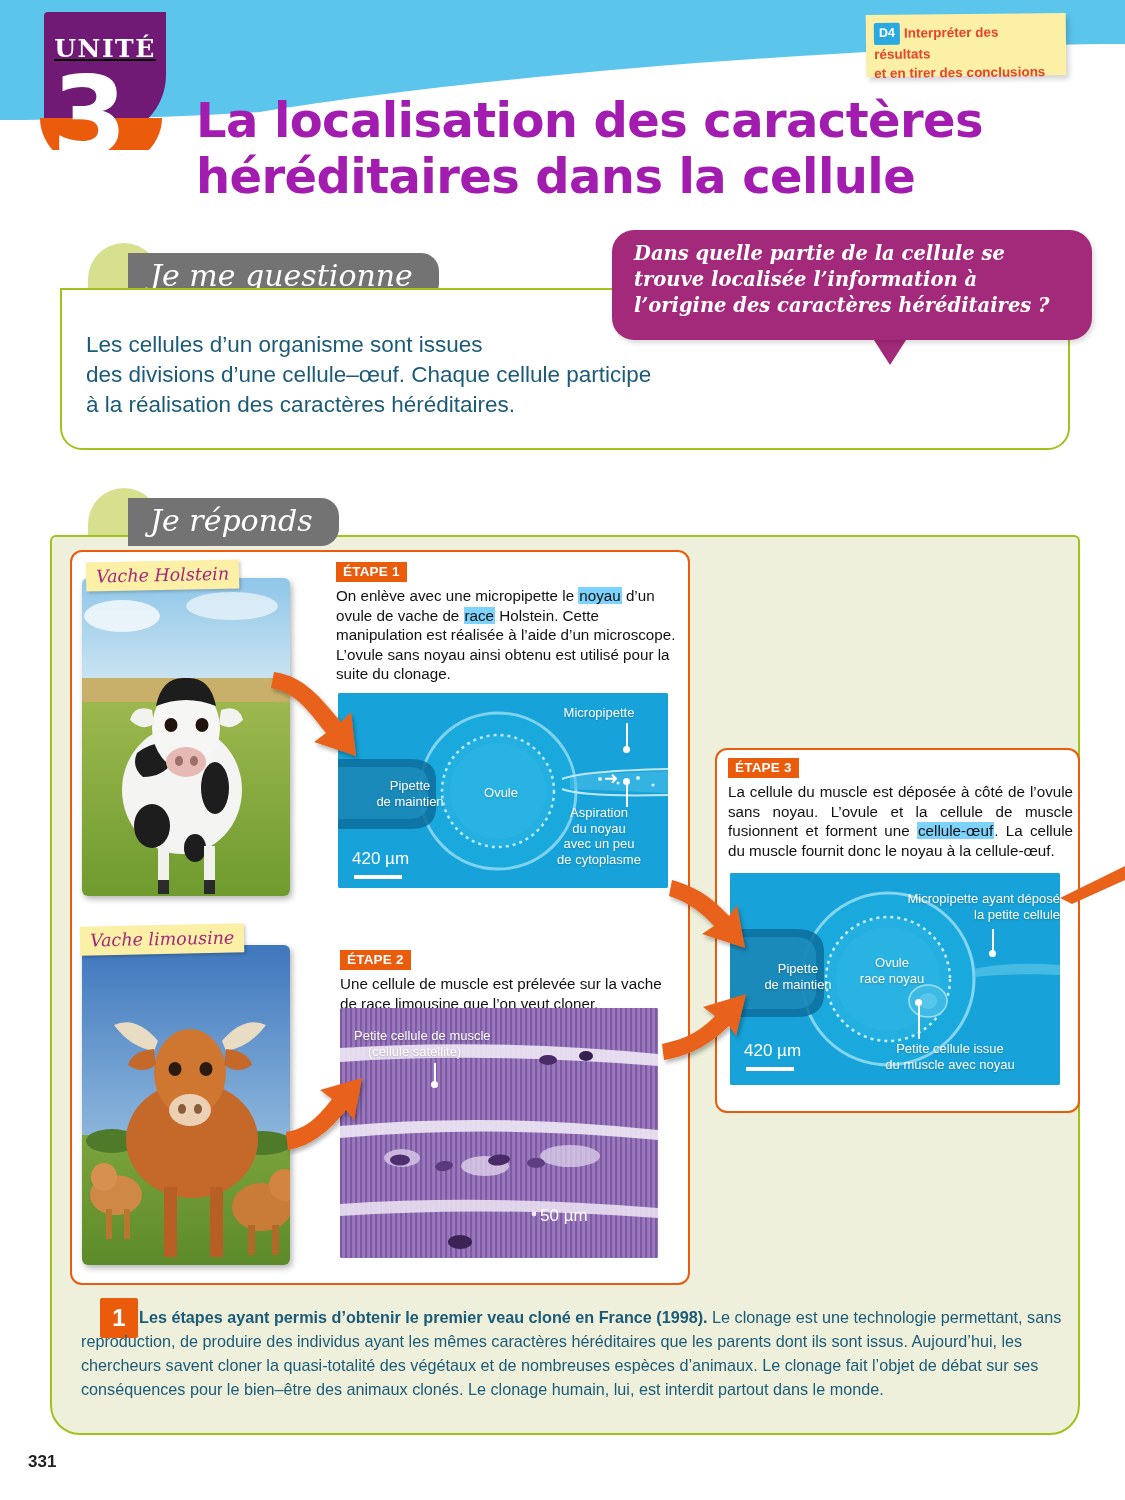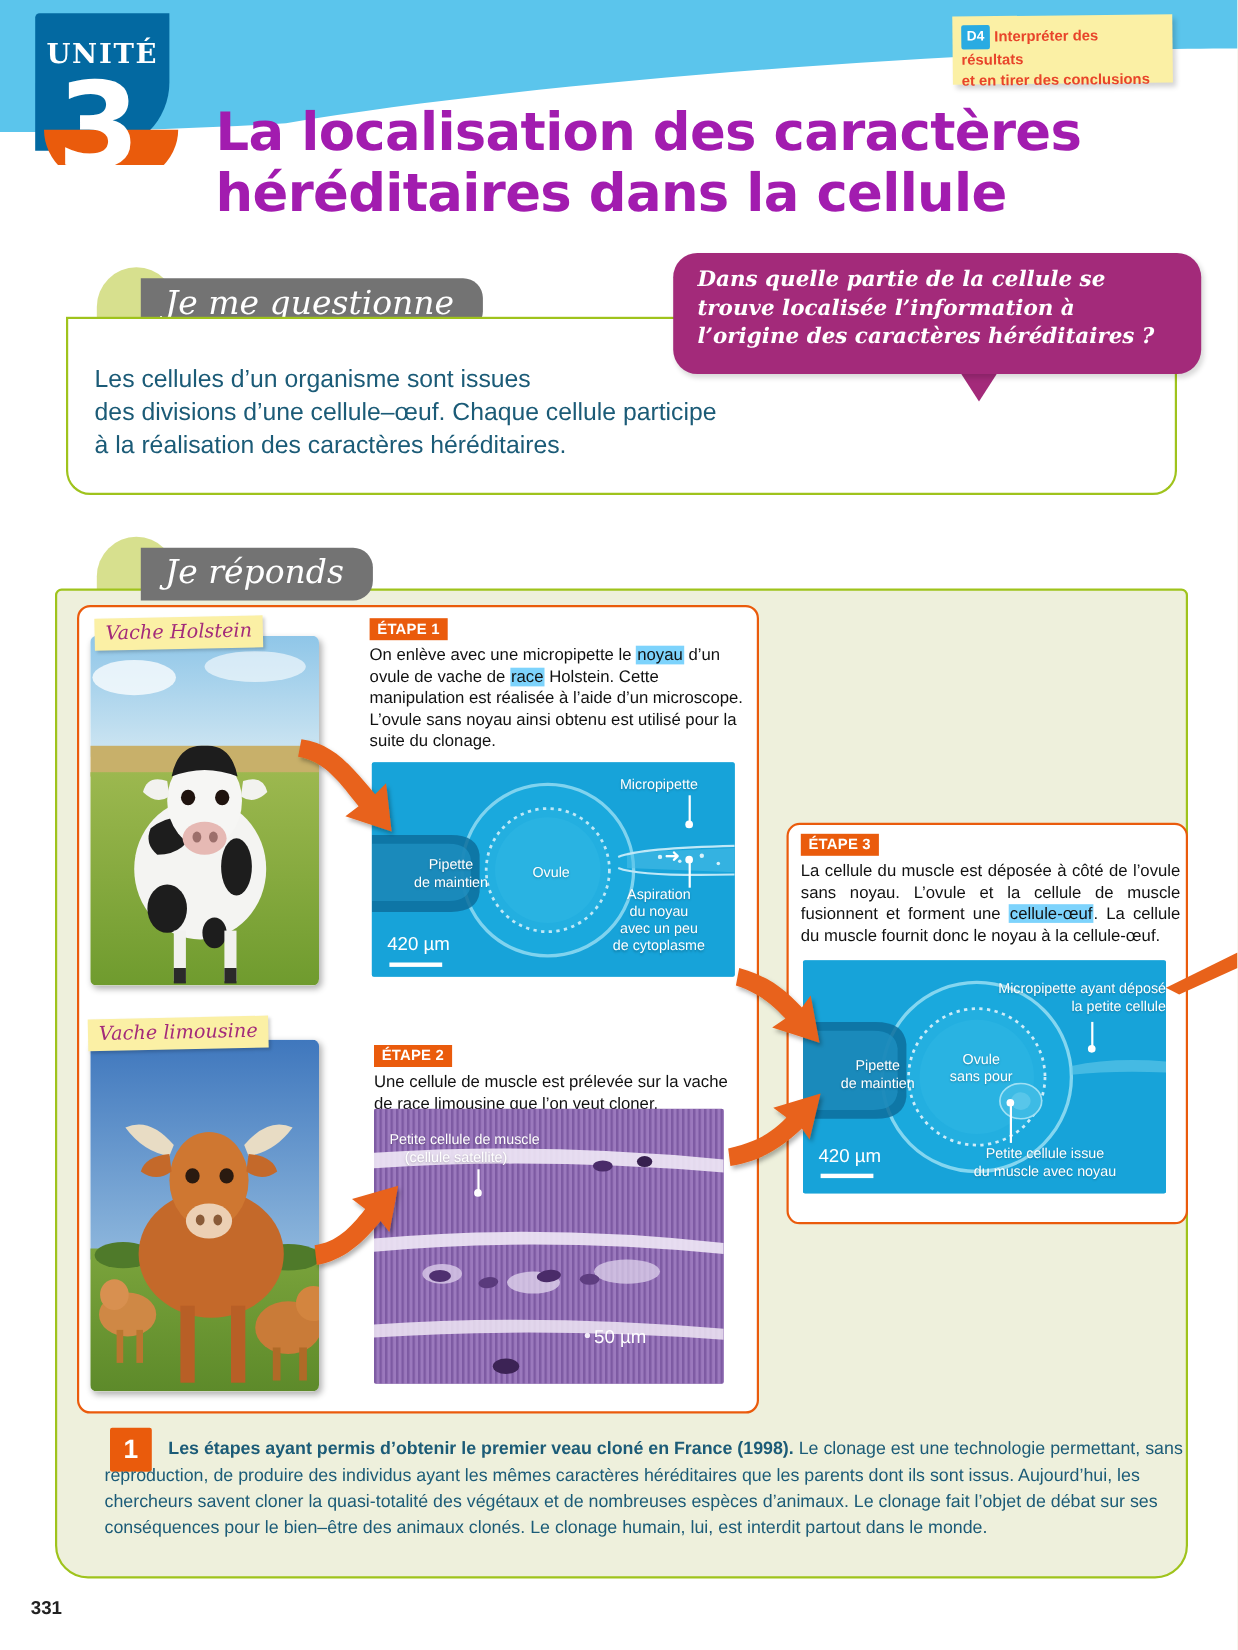--- a/index.html
+++ b/index.html
@@ -8,23 +8,24 @@
     background:#ffffff;
     font-family:"Liberation Sans", sans-serif;
     -webkit-font-smoothing:antialiased;
   }
   
   #blue-swoosh{
     position:absolute;left:0;top:0;width:1125px;height:120px;overflow:hidden;
   }
   
   #unit-badge{
-    position:absolute;left:32px;top:12px;width:122px;height:125px;
-    background:#0369a1;border-bottom-right-radius:62px 62px;
+    position:absolute;left:44px;top:12px;width:122px;height:125px;
+    background:#701a75;border-bottom-right-radius:62px 62px;
     border-top-left-radius:4px;
+    text-decoration:underline;
   }
   #unit-badge .unite{
     color:#fff;font-family:"DejaVu Serif", serif;font-weight:bold;
     font-size:25px;letter-spacing:1.5px;text-align:center;margin-top:22px;
   }
   #unit-number{
     position:absolute;left:52px;top:62px;width:110px;height:120px;
     color:#fff;font-family:"DejaVu Sans", sans-serif;font-weight:bold;
     font-size:108px;line-height:108px;z-index:4;
   }
@@ -146,21 +147,21 @@
   .leader-dot{position:absolute;background:#fff;width:7px;height:7px;border-radius:50%;}
   
   .arrow-svg{position:absolute;overflow:visible;}
   
   #caption-num{
     position:absolute;left:100px;top:1298px;width:38px;height:40px;
     background:#ea5b0c;color:#fff;font-weight:bold;font-size:24px;
     text-align:center;line-height:40px;border-radius:2px;
   }
   #caption{
-    position:absolute;left:95px;top:1305px;width:985px;
+    position:absolute;left:81px;top:1305px;width:985px;
     color:#1b5b77;font-size:16.2px;line-height:24px;text-indent:58px;
   }
   #caption b{font-weight:bold;}
   #page-number{
     position:absolute;left:28px;top:1452px;color:#222;font-size:17px;font-weight:bold;
   }
 </style>
 </head>
 <body>
 
@@ -397,21 +398,21 @@
     <path d="M244 96 Q282 88 330 92 L330 102 Q282 100 244 104 Z" fill="#64c9ea" opacity=".6"></path>
     <ellipse cx="198" cy="128" rx="19" ry="16" fill="#3dbbe5" stroke="#9fe0f4" stroke-width="1.5"></ellipse>
     <ellipse cx="198" cy="128" rx="9" ry="8" fill="#58c6ea"></ellipse>
   </svg>
   <div class="micro-label" style="left:18px;top:88px;width:100px;">
     <span>Pipette</span><br>
     <span>de maintien</span>
   </div>
   <div class="micro-label" style="left:112px;top:82px;width:100px;">
     <span>Ovule</span><br>
-    <span>sans pour</span>
+    <span>race noyau</span>
   </div>
   <div class="micro-label" style="left:140px;top:18px;width:190px;text-align:right;">
     <span>Micropipette ayant déposé</span><br>
     <span>la petite cellule</span>
   </div>
   <div class="leader" style="left:262px;top:56px;height:24px;"></div>
   <div class="leader-dot" style="left:259px;top:77px;"></div>
   <div class="leader" style="left:188px;top:132px;height:34px;"></div>
   <div class="leader-dot" style="left:185px;top:126px;"></div>
   <div class="micro-label" style="left:120px;top:168px;width:200px;">

